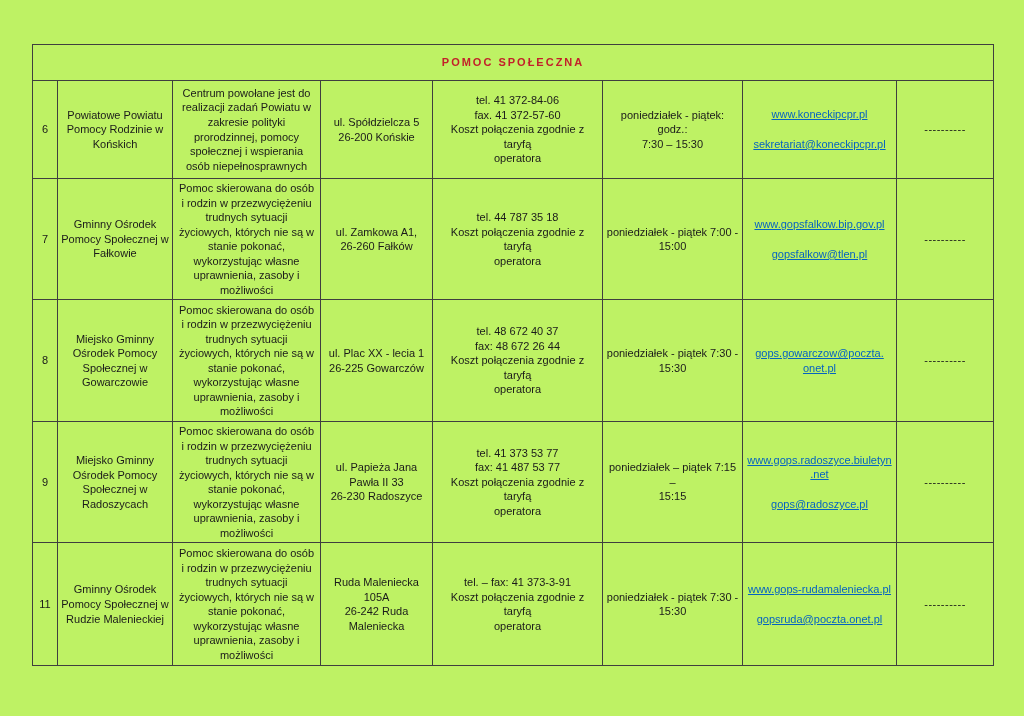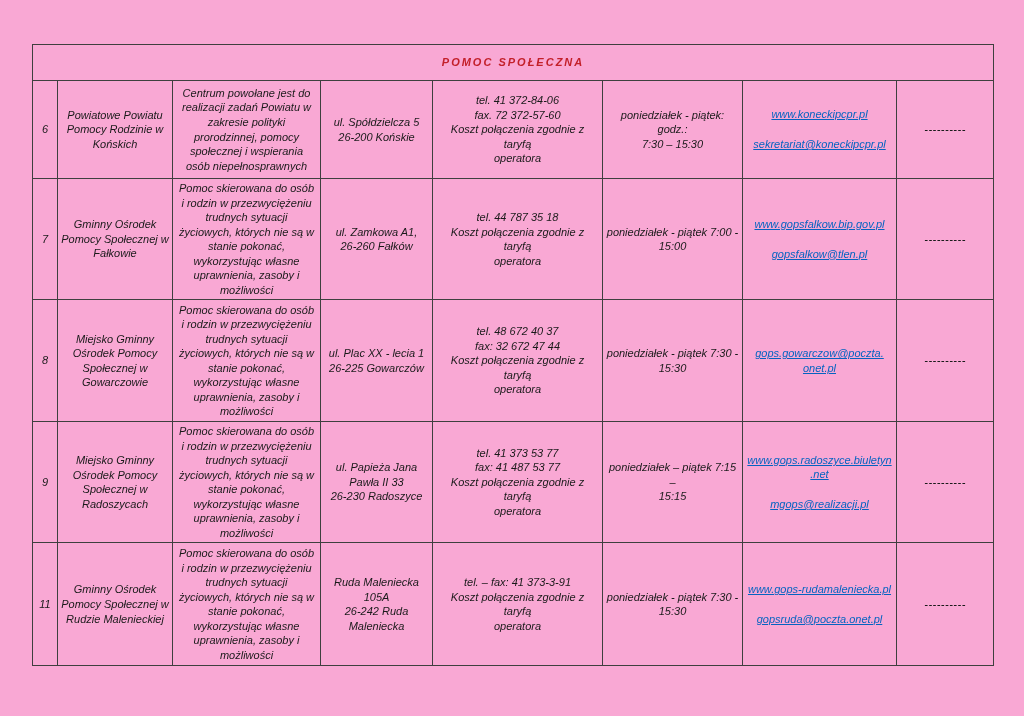--- a/index.html
+++ b/index.html
@@ -3,21 +3,21 @@
 <meta charset="utf-8">
 <style>
   * { margin: 0; padding: 0; box-sizing: border-box; }
   body {
     width: 1024px; height: 716px;
     background: #ffffff;
     font-family: "Liberation Sans", sans-serif;
     color: #1a1a1a;
     overflow: hidden;
   }
-  .page { position: relative; width: 1024px; height: 716px; background: #f9a8d4; font-style: italic; }
+  .page { position: relative; width: 1024px; height: 716px; background: #bef264; }
 
   table.main-table {
     position: absolute; left: 32px; top: 44px;
     width: 961px;
     border-collapse: collapse;
     table-layout: fixed;
     border: 1.5px solid #3f3f3f;
   }
   table.main-table td {
     border: 1px solid #3f3f3f;
@@ -79,21 +79,21 @@
 Końskich</td>
       <td class="pre">Centrum powołane jest do
 realizacji zadań Powiatu w
 zakresie polityki
 prorodzinnej, pomocy
 społecznej i wspierania
 osób niepełnosprawnych</td>
       <td class="pre">ul. Spółdzielcza 5
 26-200 Końskie</td>
       <td class="pre">tel. 41 372-84-06
-fax. 72 372-57-60
+fax. 41 372-57-60
 Koszt połączenia zgodnie z taryfą
 operatora</td>
       <td class="pre">poniedziałek - piątek: godz.:
 7:30 – 15:30</td>
       <td class="links-cell">
         <div class="links-stack">
           <a class="doc-link">www.koneckipcpr.pl</a>
           <a class="doc-link">sekretariat@koneckipcpr.pl</a>
         </div>
       </td>
@@ -139,21 +139,21 @@
 i rodzin w przezwyciężeniu
 trudnych sytuacji
 życiowych, których nie są w
 stanie pokonać,
 wykorzystując własne
 uprawnienia, zasoby i
 możliwości</td>
       <td class="pre">ul. Plac XX - lecia 1
 26-225 Gowarczów</td>
       <td class="pre">tel. 48 672 40 37
-fax: 32 672 47 44
+fax: 48 672 26 44
 Koszt połączenia zgodnie z taryfą
 operatora</td>
       <td class="pre">poniedziałek - piątek 7:30 -
 15:30</td>
       <td class="links-cell">
         <div class="links-stack">
           <a class="doc-link">gops.gowarczow@poczta.
 onet.pl</a>
         </div>
       </td>
@@ -180,21 +180,21 @@
       <td class="pre">tel. 41 373 53 77
 fax: 41 487 53 77
 Koszt połączenia zgodnie z taryfą
 operatora</td>
       <td class="pre">poniedziałek – piątek 7:15 –
 15:15</td>
       <td class="links-cell">
         <div class="links-stack">
           <a class="doc-link">www.gops.radoszyce.biuletyn
 .net</a>
-          <a class="doc-link">mgops@realizacji.pl</a>
+          <a class="doc-link">gops@radoszyce.pl</a>
         </div>
       </td>
       <td class="notes">----------</td>
     </tr>
 
     <tr style="height:123px">
       <td class="pre">11</td>
       <td class="pre">Gminny Ośrodek
 Pomocy Społecznej w
 Rudzie Malenieckiej</td>

